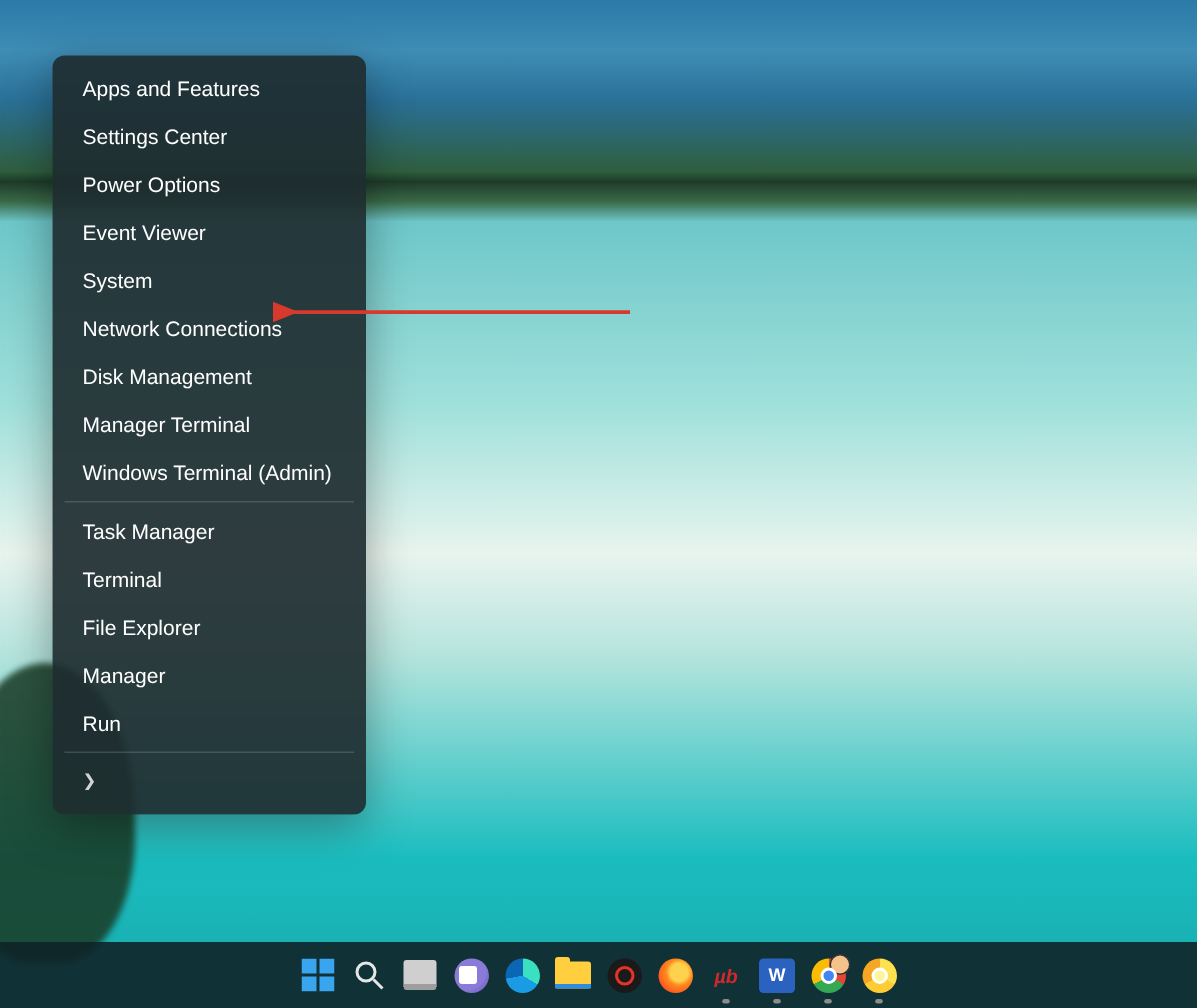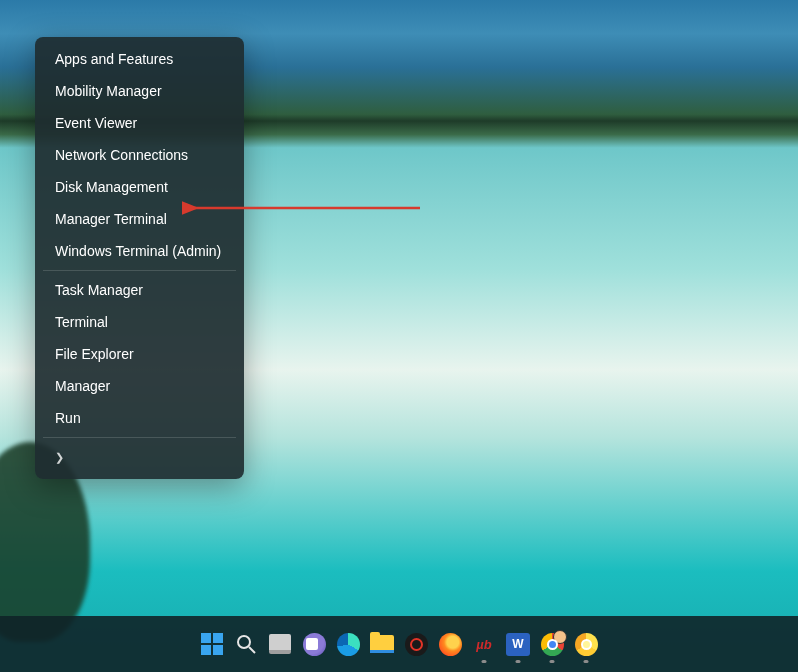--- a/index.html
+++ b/index.html
@@ -91,21 +91,21 @@
     left:182px;
     top:196px;
     pointer-events:none;
   }
 
   
   .taskbar {
     position: absolute;
     left: 0;
     bottom: 0;
-    height: 56px;
+    height: 44px;
     width: 100%;
     background: rgba(15,35,40,0.9);
     display: flex;
     align-items: center;
     justify-content: center;
     gap: 6px;
   }
   .tb-icon {
     width: 28px;
     height: 28px;
@@ -153,24 +153,30 @@
 </head>
 <body>
 
 <div class="wallpaper"></div>
 
 <div class="context-menu" id="context-menu">
     <div class="menu-item">
       <span>Apps and Features</span>
     </div>
     <div class="menu-item">
-      <span>Mobility Manager</span>
+      <span>Settings Center</span>
+    </div>
+    <div class="menu-item">
+      <span>Power Options</span>
     </div>
     <div class="menu-item">
       <span>Event Viewer</span>
+    </div>
+    <div class="menu-item">
+      <span>System</span>
     </div>
     <div class="menu-item">
       <span>Network Connections</span>
     </div>
     <div class="menu-item">
       <span>Disk Management</span>
     </div>
     <div class="menu-item">
       <span>Manager Terminal</span>
     </div>

